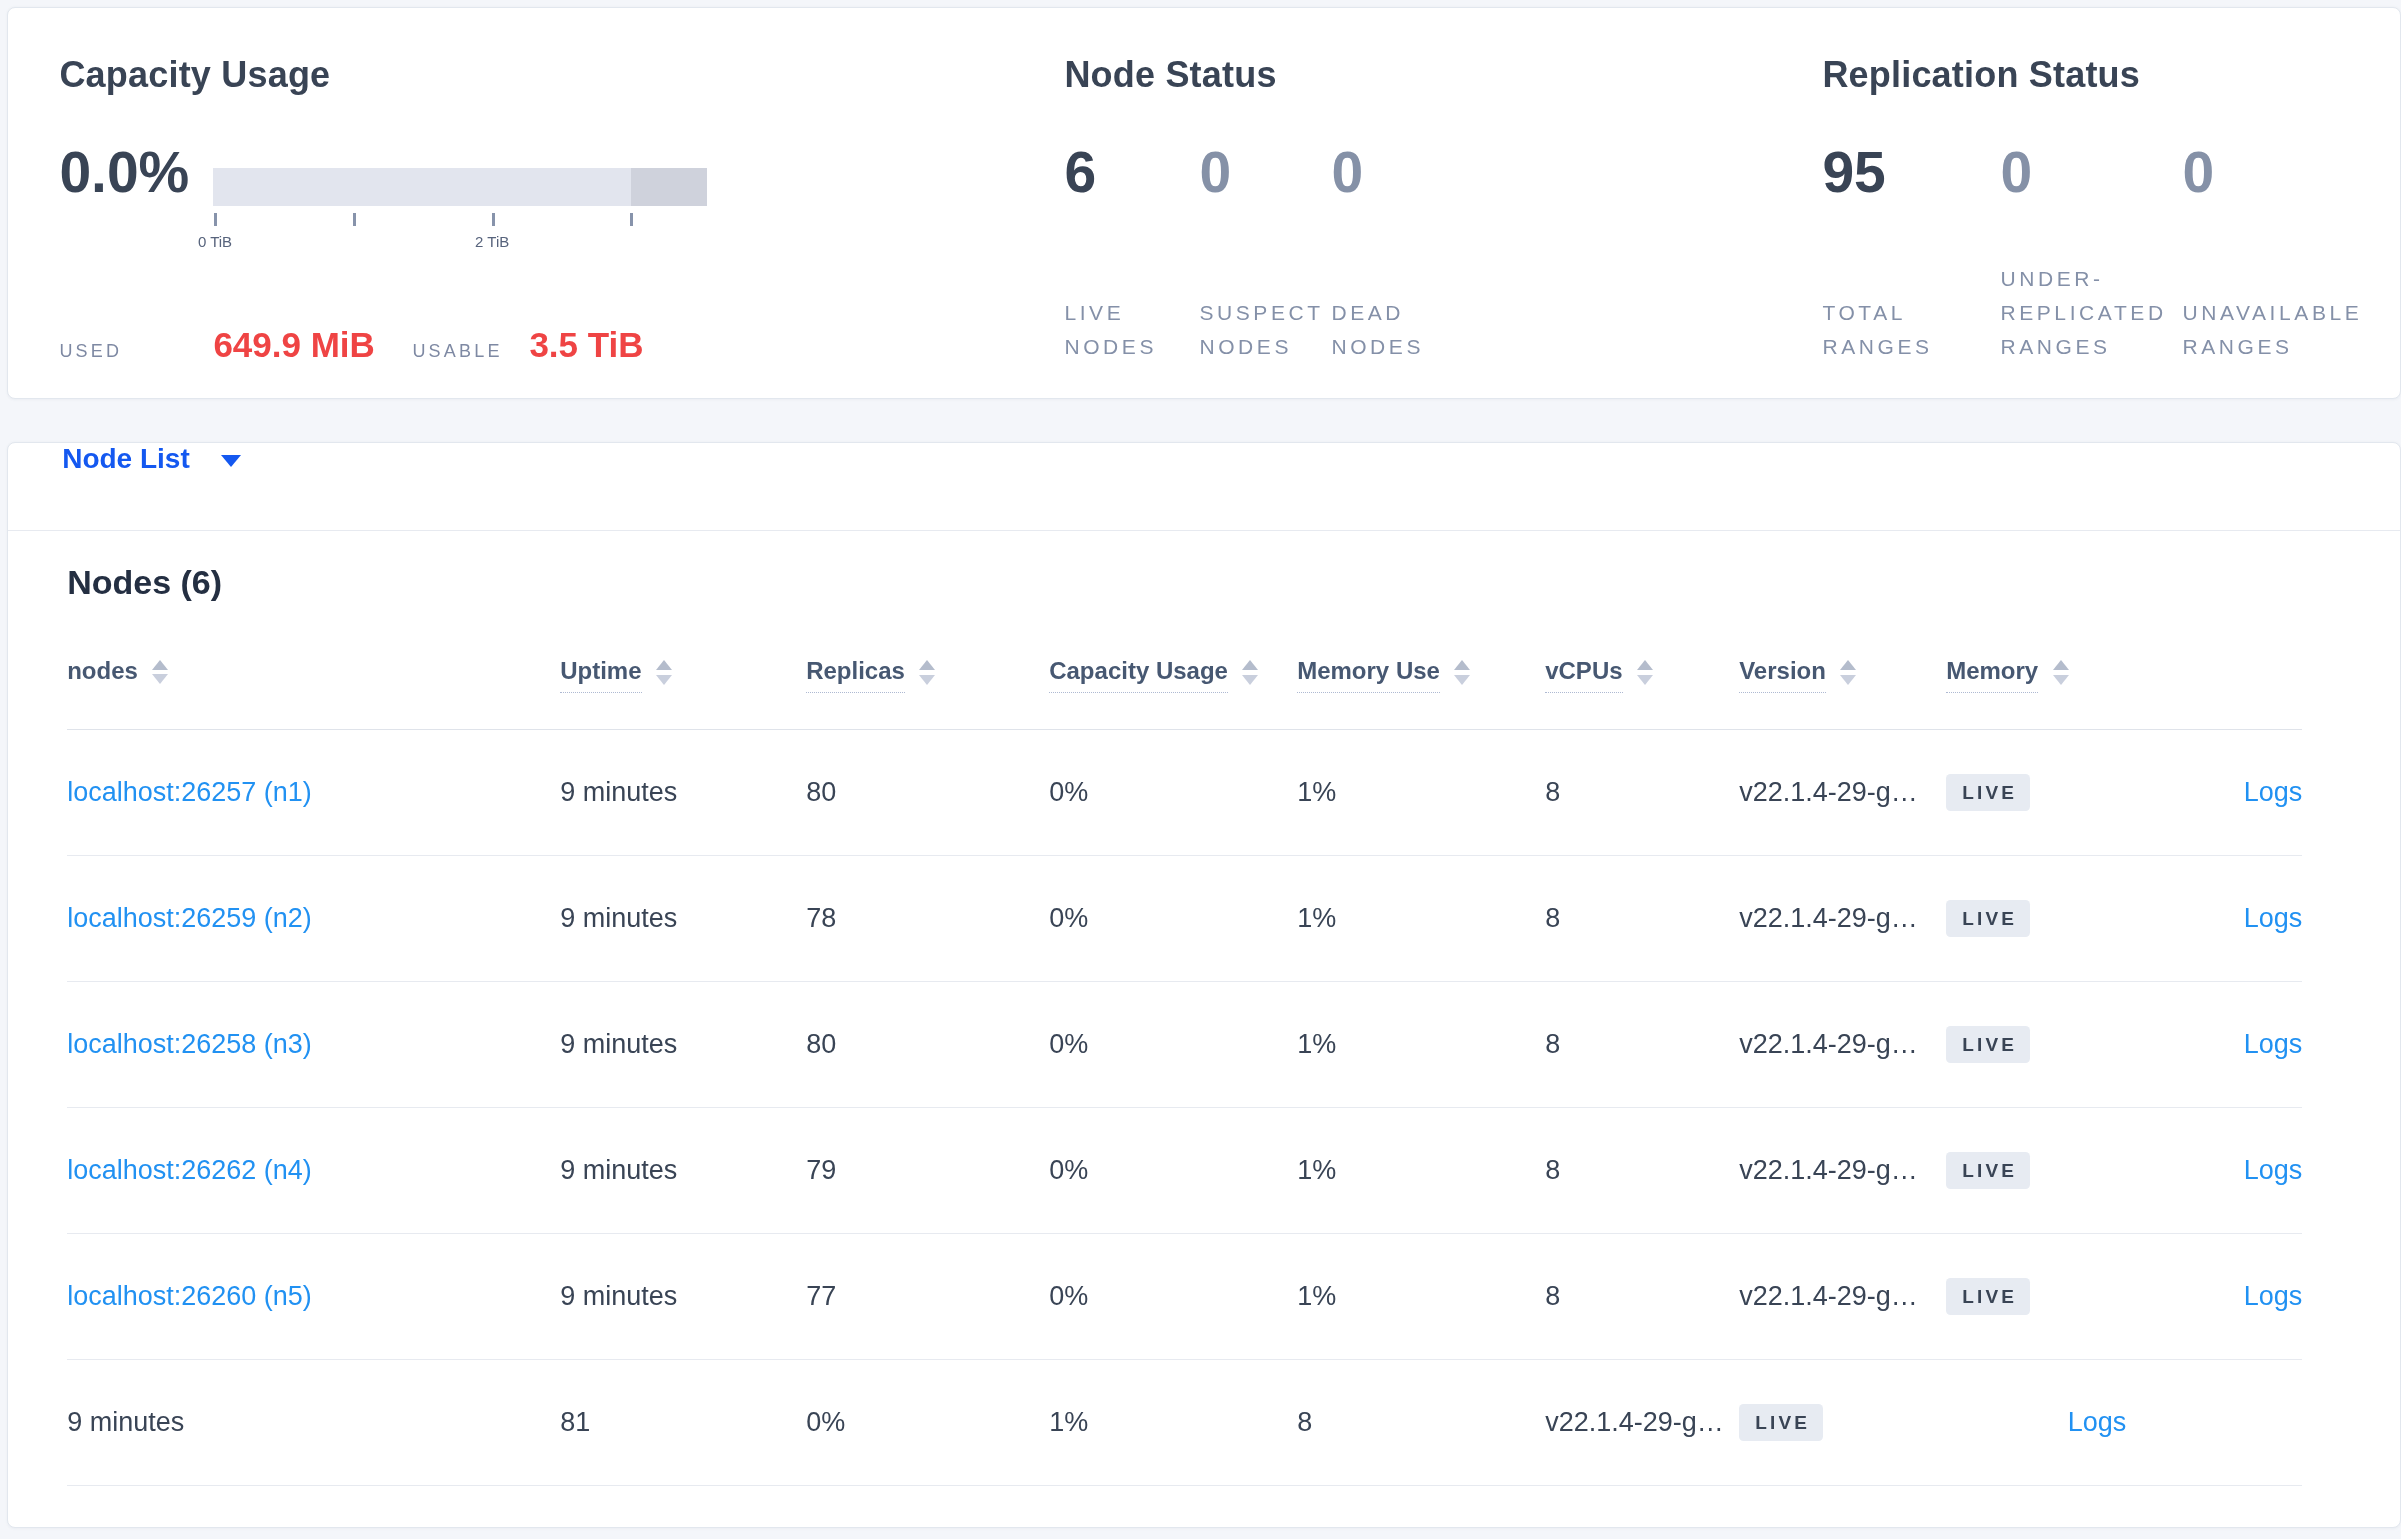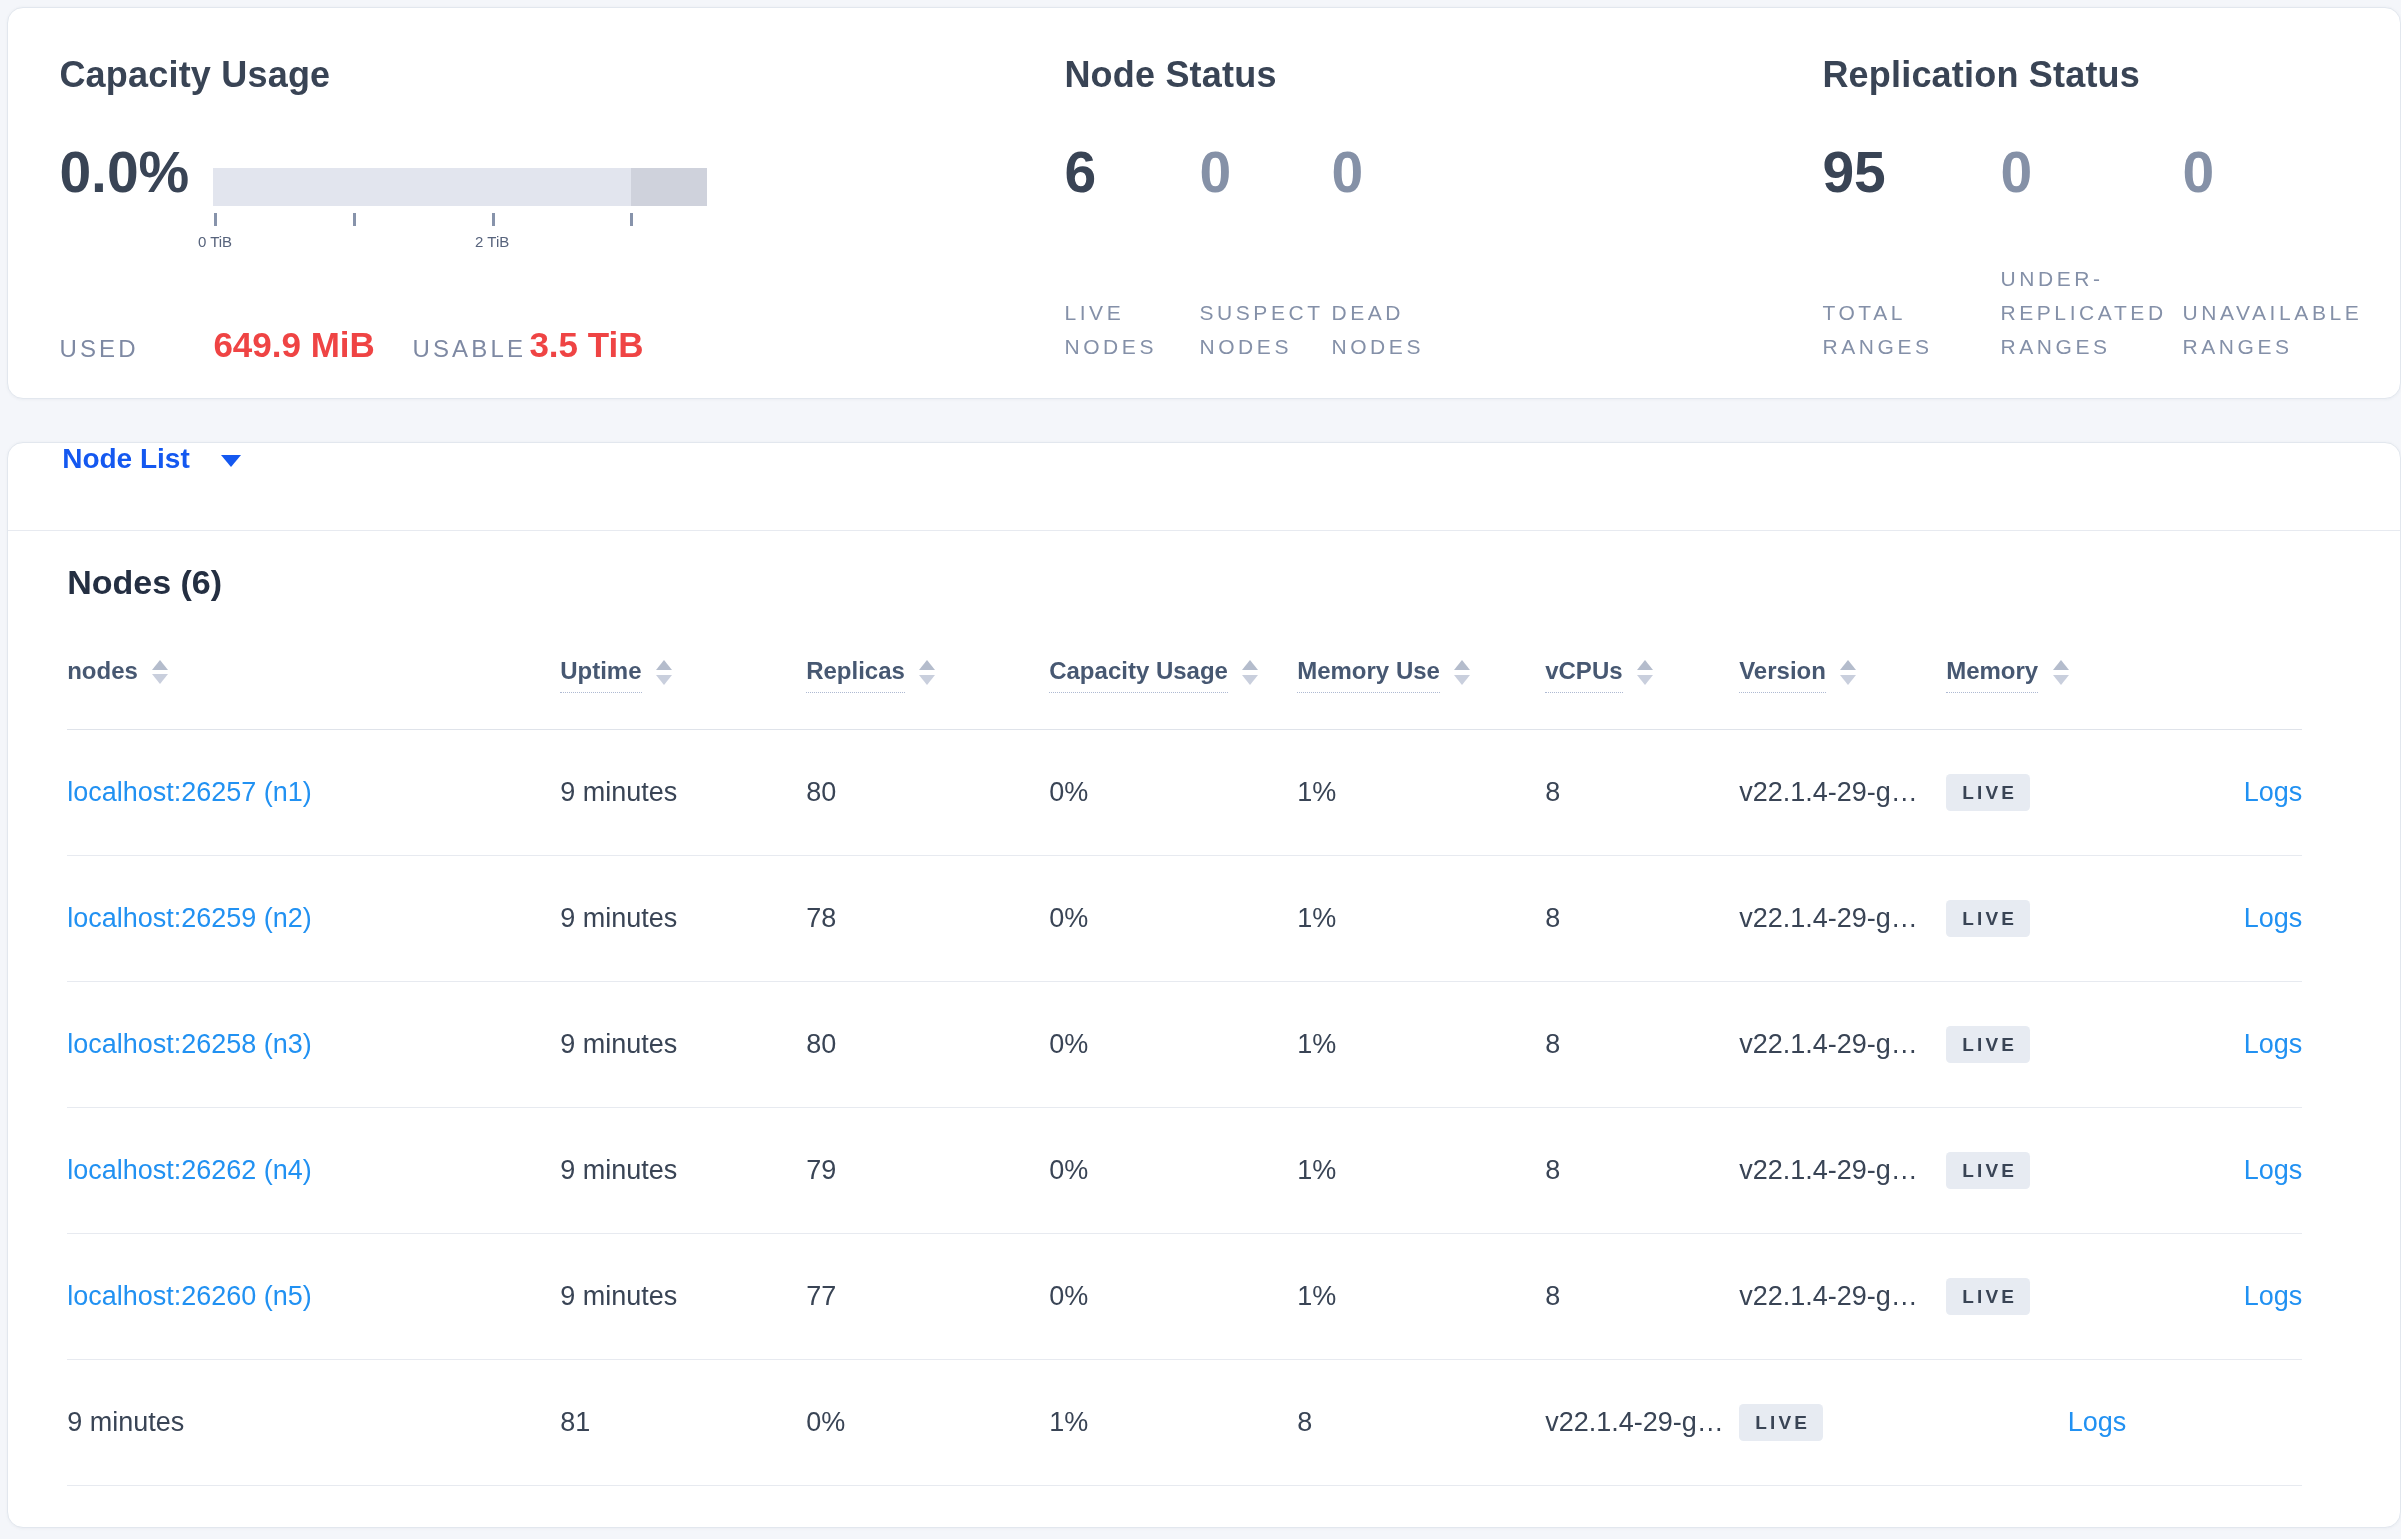--- a/index.html
+++ b/index.html
@@ -9,21 +9,21 @@
     font-family:"Liberation Sans", sans-serif;
     color:#394455;
     overflow:hidden;
   }
   .page { position:relative; width:2401px; height:1540px; }
 
   .card {
     position:absolute; left:7.2px; right:0;
     background:#ffffff;
     border:0.9px solid #e2e7ee;
-    border-radius:16px;
+    border-radius:8px;
     box-shadow:0 0.9px 2.7px rgba(60,70,90,0.05);
   }
   .card-summary { top:7.2px; height:392px; }
   .card-main { top:442px; height:1086px; }
 
   
   .summary-section { position:absolute; top:0; height:100%; }
   .sec-capacity { left:44px; width:992px; }
   .sec-nodestatus { left:1049px; width:748px; }
   .sec-replication { left:1807px; width:577px; }
@@ -47,21 +47,21 @@
   .tick-label {
     position:absolute; transform:translateX(-50%);
     font-size:15px; color:#57637c; white-space:nowrap;
   }
 
   .cap-stats {
     position:absolute; left:7.2px; top:317px; width:901px;
     display:flex; align-items:baseline;
   }
   .stat-label {
-    font-size:24px; letter-spacing:3.2px; color:#7e89a3; white-space:nowrap;
+    font-size:18px; letter-spacing:3.2px; color:#7e89a3; white-space:nowrap;
   }
   .stat-value { font-size:35px; font-weight:600; color:#ef4444; white-space:nowrap; }
   .w-used-label { width:154px; }
   .w-used-value { width:199px; }
   .w-usable-label { width:117px; }
 
   .metric-row { position:absolute; left:7.2px; top:135px; display:flex; }
   .metric {
     display:flex; flex-direction:column; justify-content:space-between;
     height:221px;

